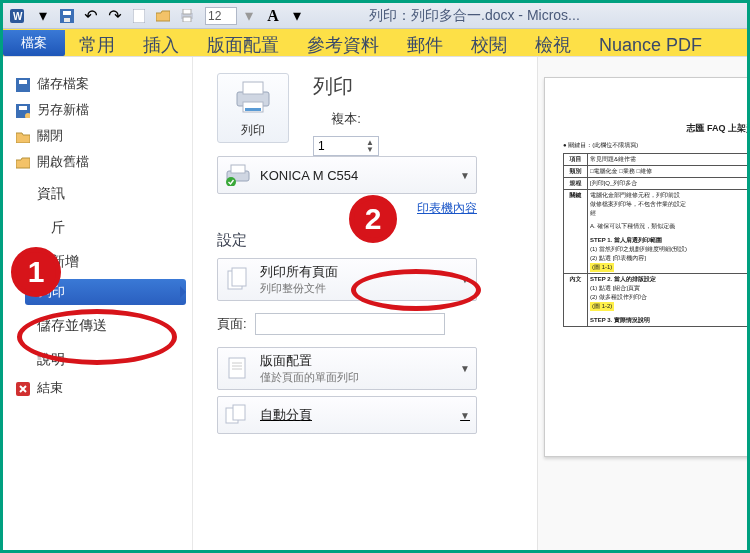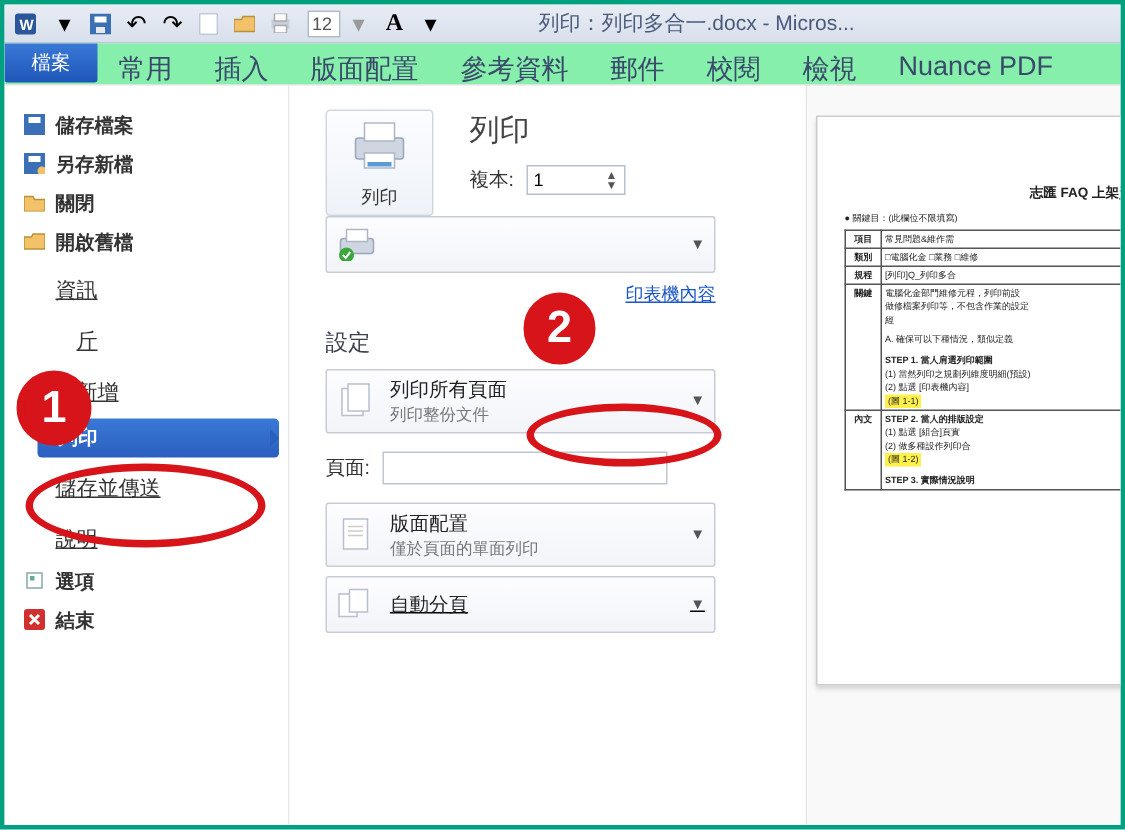--- a/index.html
+++ b/index.html
@@ -4,40 +4,40 @@
 <style>
   * { box-sizing: border-box; margin: 0; padding: 0; font-family: "Microsoft JhengHei", "Segoe UI", sans-serif; }
   body { width: 750px; height: 553px; overflow: hidden; border: 3px solid #00a080; background: #fff; }
   
   .titlebar { height: 26px; display: flex; align-items: center; background: linear-gradient(#e8ecf4,#d8e0ec); padding: 0 6px; border-bottom: 1px solid #bcc6d6; }
   .tb-icon { width: 18px; height: 16px; margin-right: 4px; display:flex; align-items:center; justify-content:center; }
   .qat-btn { width: 22px; height: 20px; display: inline-flex; align-items: center; justify-content: center; margin: 0 1px; }
   .title-text { margin-left: 60px; color: #4a5a7a; font-size: 14px; }
   .fontbox { border:1px solid #b0b8c8; background:#fff; width:54px; height:18px; font-size:12px; padding:0 2px; color:#555; display:inline-flex; align-items:center; }
   
-  .ribbon { height: 28px; display: flex; align-items: flex-start; border-bottom: 1px solid #e0e0e0; background:#86efac; }
+  .ribbon { height: 28px; display: flex; align-items: center; border-bottom: 1px solid #e0e0e0; background:#fde047; }
   .filetab { background: linear-gradient(#3a79d6,#1e56b8); color: #fff; font-size: 13px; padding: 4px 18px; display: flex; align-items: center; border-radius: 0 0 2px 2px; }
   .rtab { padding: 5px 14px 0; font-size: 18px; color: #3a4a6a; }
   
   .backstage { display: flex; height: calc(100% - 54px); }
   .leftcol { width: 190px; background: #fff; border-right: 1px solid #e8e8e8; padding: 14px 0 0 0; position: relative; }
-  .lm-item { display: flex; align-items: flex-start; padding: 4px 0 4px 34px; font-size: 13px; color: #333; position: relative; font-weight: bold; }
+  .lm-item { display: flex; align-items: flex-end; padding: 4px 0 4px 34px; font-size: 13px; color: #333; position: relative; }
   .lm-item .mi-icon { width: 16px; height: 16px; position:absolute; left:12px; display:flex; align-items:center; justify-content:center; }
-  .lm-group { padding: 10px 0 6px 34px; font-size: 14px; color: #333; text-decoration: underline; }
+  .lm-group { padding: 10px 0 6px 34px; font-size: 14px; color: #333; }
   .lm-item.selected { background: linear-gradient(#3a79d6,#2a5fbf); color: #fff; margin: 2px 6px 2px 22px; border-radius: 3px; padding-left: 14px; position: relative; }
   .lm-item.selected::after { content:""; position:absolute; right:-6px; top:7px; border:6px solid transparent; border-left-color:#2a5fbf; }
   .red-circle { position: absolute; border: 5px solid #d7141a; border-radius: 50%; background: #d7141a; color:#fff; display:flex; align-items:center; justify-content:center; font-size: 30px; font-weight: bold; z-index: 10; }
   .red-ring { position: absolute; border: 5px solid #d7141a; border-radius: 50%; z-index: 9; }
   
   .midcol { flex: 1; padding: 16px 8px 0 24px; position: relative; background:#fff; }
   .section-head { font-size: 20px; color: #444; margin-bottom: 8px; }
   .print-top { display:flex; gap:24px; align-items:flex-start; }
   .bigbtn { width:72px; border:1px solid #d0d6e0; border-radius:3px; text-align:center; padding:6px 0 3px; background:linear-gradient(#fcfdff,#eef2f8); }
   .bigbtn .lbl { font-size:12px; color:#333; margin-top:4px; }
-  .copies { display:flex; align-items:center; gap:8px; margin-top:10px; }
+  .copies { display:flex; align-items:center; gap:8px; margin-top:10px;flex-direction:column; }
   .spin { border:1px solid #b8c0d0; background:#fff; width:66px; height:20px; font-size:12px; padding:1px 4px; display:flex; align-items:center; justify-content:space-between; }
   .section-sub { font-size:15px; color:#3a4050; margin:14px 0 8px; display:flex; align-items:center; justify-content:space-between; padding-right:30px;}
   .info-icon { color:#2a6fc8; font-size:13px; border:1px solid #8fb0e0; border-radius:50%; width:14px; height:14px; display:inline-flex; align-items:center; justify-content:center; }
   .drop { border:1px solid #c8ccd6; border-radius:2px; background:linear-gradient(#fdfdff,#f2f4f8); display:flex; align-items:center; padding:4px 6px; margin-bottom:6px; width: 260px; }
   .drop .dicon { width:28px; height:28px; margin-right:8px; display:flex; align-items:center; justify-content:center; font-size:20px;}
   .drop .dtxt { flex:1; }
   .drop .dline1 { font-size:13px; color:#222; }
   .drop .dline2 { font-size:11px; color:#777; }
   .drop .chev { color:#555; font-size:10px; }
   .link { color:#1a56c8; font-size:12px; text-align:right; width:260px; margin-top:4px; text-decoration:underline;}
@@ -82,21 +82,21 @@
         <path d="M0 3h5l1-2h8v10H0z" fill="#f3c268" stroke="#b8923a"></path>
       </svg>
   </span>
   <span class="qat-btn">
     <svg width="14" height="13">
         <rect x="1" y="4" width="12" height="6" fill="#c8cedb"></rect>
         <rect x="3" y="0" width="8" height="5" fill="#fff" stroke="#aaa"></rect>
         <rect x="3" y="8" width="8" height="5" fill="#fff" stroke="#aaa"></rect>
       </svg>
   </span>
-  <span class="fontbox" style="width:22px; margin-left:6px;">
+  <span class="fontbox" style="width:32px; margin-left:6px;">
     <span>12</span>
   </span>
   <span class="qat-btn" style="color:#999;">▾</span>
   <span class="qat-btn" style="font-weight:bold; font-family:serif;">A</span>
   <span class="qat-btn">▾</span>
   <span class="title-text">列印：列印多合一.docx - Micros...</span>
 </div>
 
 <div class="ribbon">
   <div class="filetab">檔案</div>
@@ -153,29 +153,20 @@
     <div class="lm-group" style="padding-left:48px;">斤</div>
     <div class="lm-group" style="padding-left:48px;">新增</div>
 
     <div class="lm-item selected">
       <span>列印</span>
     </div>
 
     <div class="lm-group">儲存並傳送</div>
     <div class="lm-group">說明</div>
 
-    <div class="lm-item">
-      <span class="mi-icon">
-          <svg width="14" height="14">
-            <rect x="2" y="2" width="10" height="10" fill="#fff" stroke="#8aa"></rect>
-            <rect x="4" y="4" width="3" height="3" fill="#6a9"></rect>
-          </svg>
-        </span>
-      <span>選項</span>
-    </div>
     <div class="lm-item">
       <span class="mi-icon">
           <svg width="14" height="14">
             <rect width="14" height="14" rx="2" fill="#d03030"></rect>
             <path d="M4 4l6 6M10 4l-6 6" stroke="#fff" stroke-width="2"></path>
           </svg>
         </span>
       <span>結束</span>
     </div>
 
@@ -211,20 +202,21 @@
     <div class="drop">
       <span class="dicon">
         <svg width="26" height="22">
             <rect x="2" y="7" width="22" height="10" rx="2" fill="#cfd6e2" stroke="#9aa6ba"></rect>
             <rect x="6" y="1" width="14" height="8" fill="#fff" stroke="#aeb6c6"></rect>
             <circle cx="6" cy="18" r="5" fill="#39a839"></circle>
             <path d="M3.5 18l2 2 3-4" stroke="#fff" stroke-width="1.4" fill="none"></path>
           </svg>
       </span>
       <span class="dtxt">
+        <div class="dline1">KONICA M               C554</div>
       </span>
       <span class="chev">▼</span>
     </div>
     <div class="link">印表機內容</div>
 
     <div class="red-circle" style="width:48px;height:48px;left:156px;top:138px;">
         <span>2</span>
       </div>
     <div class="red-ring" style="width:130px;height:42px;left:158px;top:212px;"></div>
 

